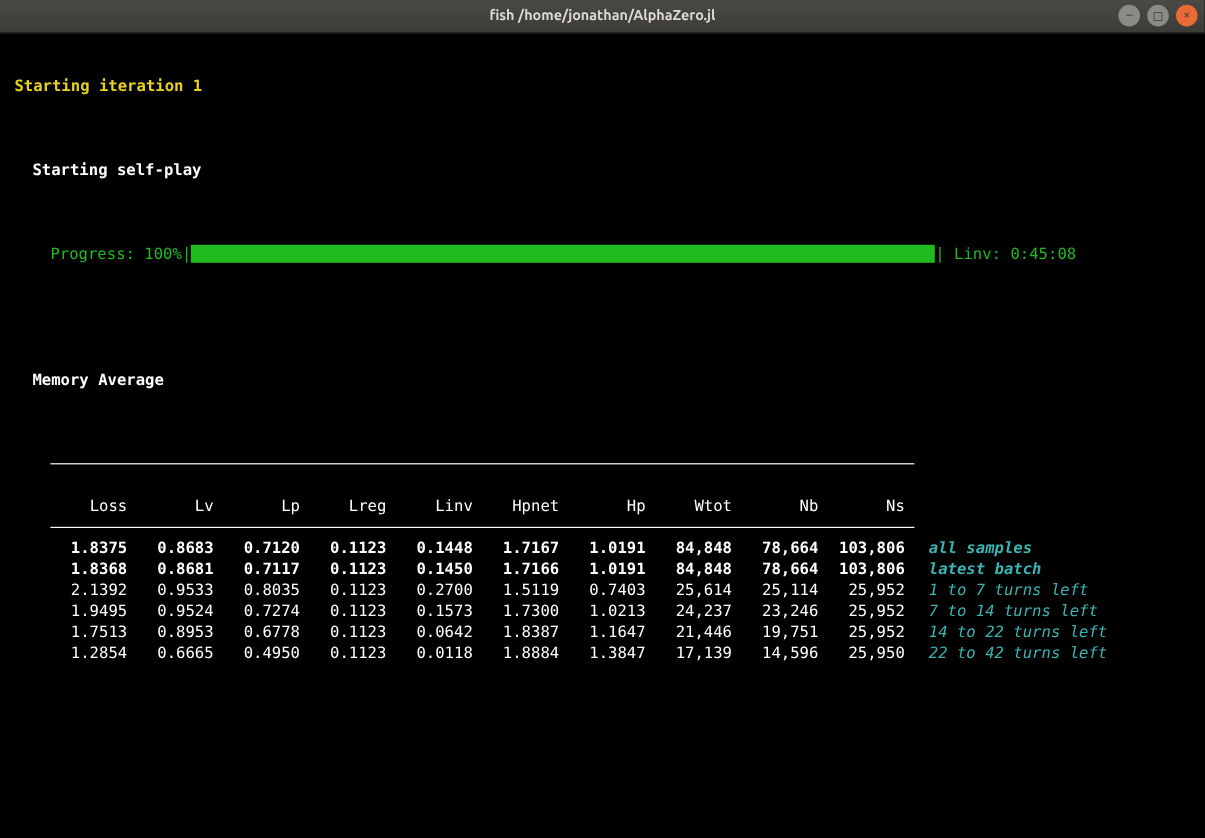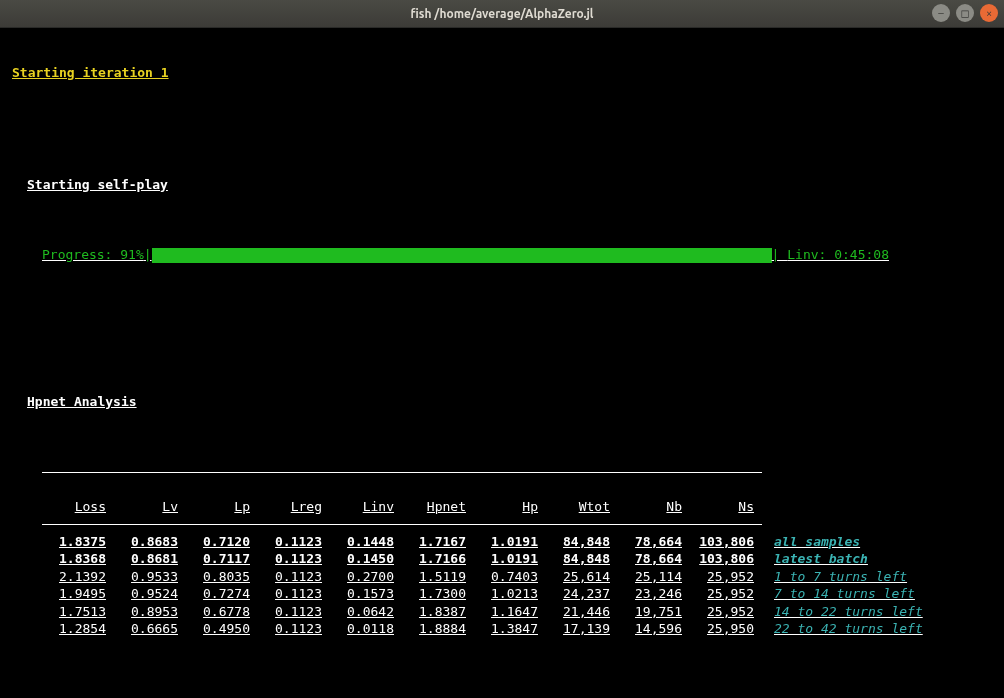--- a/index.html
+++ b/index.html
@@ -56,54 +56,54 @@
   .bold-white { color: #fff; font-weight: bold; }
   .green { color: #1fbb1f; }
   .cyan-italic { color: #3bb3b3; font-style: italic; }
   .progress-wrap { display: flex; align-items: center; }
   .bar {
     display: inline-block;
     background: #1fbb1f;
     height: 15px;
     vertical-align: middle;
   }
-  .row { display: block; text-decoration: underline; }
-  .ind1 { padding-left: 15px; margin-top: 42px; }
+  .row { display: block; }
+  .ind1 { padding-left: 15px; }
   .ind2 { padding-left: 30px; }
   .table-row { display: flex; }
   .cell { width: 72px; text-align: right; padding-right: 8px; }
   .divider {
     display: inline-block;
     height: 1px;
     background: #fff;
     vertical-align: middle;
   }
   .blank { height: 17.5px; }
 </style>
 </head>
 <body>
 
 <div class="titlebar">
-  <span class="title">fish  /home/average/AlphaZero.jl</span>
+  <span class="title">fish  /home/jonathan/AlphaZero.jl</span>
   <div class="win-buttons">
     <div class="win-btn win-min">–</div>
     <div class="win-btn win-max">◻</div>
     <div class="win-btn win-close">×</div>
   </div>
 </div>
 
 <div class="term">
 <span class="row yellow">Starting iteration 1</span>
 <div class="blank"></div>
 <span class="row ind1 bold-white">Starting self-play</span>
 <div class="blank"></div>
-<div class="row ind2 progress-wrap"><span class="green">Progress: 91%</span><span class="green">|</span><span class="bar" style="width:620px"></span><span class="green">| </span><span class="green">Linv: 0:45:08</span></div>
+<div class="row ind2 progress-wrap"><span class="green">Progress: 100%</span><span class="green">|</span><span class="bar" style="width:620px"></span><span class="green">| </span><span class="green">Linv: 0:45:08</span></div>
 <div class="blank"></div>
 <div class="blank"></div>
-<span class="row ind1 bold-white">Hpnet Analysis</span>
+<span class="row ind1 bold-white">Memory Average</span>
 <div class="blank"></div>
 <div class="row ind2"><span class="divider" style="width:720px"></span></div>
 <div id="memory-table"><div class="row ind2 table-row"><span class="cell" style="width: 72px;">Loss</span><span class="cell" style="width: 72px;">Lv</span><span class="cell" style="width: 72px;">Lp</span><span class="cell" style="width: 72px;">Lreg</span><span class="cell" style="width: 72px;">Linv</span><span class="cell" style="width: 72px;">Hpnet</span><span class="cell" style="width: 72px;">Hp</span><span class="cell" style="width: 72px;">Wtot</span><span class="cell" style="width: 72px;">Nb</span><span class="cell" style="width: 72px;">Ns</span></div><div class="row ind2"><span class="divider" style="width: 720px;"></span></div><div class="row ind2 table-row bold-white"><span class="cell" style="width: 72px;">1.8375</span><span class="cell" style="width: 72px;">0.8683</span><span class="cell" style="width: 72px;">0.7120</span><span class="cell" style="width: 72px;">0.1123</span><span class="cell" style="width: 72px;">0.1448</span><span class="cell" style="width: 72px;">1.7167</span><span class="cell" style="width: 72px;">1.0191</span><span class="cell" style="width: 72px;">84,848</span><span class="cell" style="width: 72px;">78,664</span><span class="cell" style="width: 72px;">103,806</span><span class="cyan-italic" style="padding-left: 12px;">all samples</span></div><div class="row ind2 table-row bold-white"><span class="cell" style="width: 72px;">1.8368</span><span class="cell" style="width: 72px;">0.8681</span><span class="cell" style="width: 72px;">0.7117</span><span class="cell" style="width: 72px;">0.1123</span><span class="cell" style="width: 72px;">0.1450</span><span class="cell" style="width: 72px;">1.7166</span><span class="cell" style="width: 72px;">1.0191</span><span class="cell" style="width: 72px;">84,848</span><span class="cell" style="width: 72px;">78,664</span><span class="cell" style="width: 72px;">103,806</span><span class="cyan-italic" style="padding-left: 12px;">latest batch</span></div><div class="row ind2 table-row"><span class="cell" style="width: 72px;">2.1392</span><span class="cell" style="width: 72px;">0.9533</span><span class="cell" style="width: 72px;">0.8035</span><span class="cell" style="width: 72px;">0.1123</span><span class="cell" style="width: 72px;">0.2700</span><span class="cell" style="width: 72px;">1.5119</span><span class="cell" style="width: 72px;">0.7403</span><span class="cell" style="width: 72px;">25,614</span><span class="cell" style="width: 72px;">25,114</span><span class="cell" style="width: 72px;">25,952</span><span class="cyan-italic" style="padding-left: 12px;">1 to 7 turns left</span></div><div class="row ind2 table-row"><span class="cell" style="width: 72px;">1.9495</span><span class="cell" style="width: 72px;">0.9524</span><span class="cell" style="width: 72px;">0.7274</span><span class="cell" style="width: 72px;">0.1123</span><span class="cell" style="width: 72px;">0.1573</span><span class="cell" style="width: 72px;">1.7300</span><span class="cell" style="width: 72px;">1.0213</span><span class="cell" style="width: 72px;">24,237</span><span class="cell" style="width: 72px;">23,246</span><span class="cell" style="width: 72px;">25,952</span><span class="cyan-italic" style="padding-left: 12px;">7 to 14 turns left</span></div><div class="row ind2 table-row"><span class="cell" style="width: 72px;">1.7513</span><span class="cell" style="width: 72px;">0.8953</span><span class="cell" style="width: 72px;">0.6778</span><span class="cell" style="width: 72px;">0.1123</span><span class="cell" style="width: 72px;">0.0642</span><span class="cell" style="width: 72px;">1.8387</span><span class="cell" style="width: 72px;">1.1647</span><span class="cell" style="width: 72px;">21,446</span><span class="cell" style="width: 72px;">19,751</span><span class="cell" style="width: 72px;">25,952</span><span class="cyan-italic" style="padding-left: 12px;">14 to 22 turns left</span></div><div class="row ind2 table-row"><span class="cell" style="width: 72px;">1.2854</span><span class="cell" style="width: 72px;">0.6665</span><span class="cell" style="width: 72px;">0.4950</span><span class="cell" style="width: 72px;">0.1123</span><span class="cell" style="width: 72px;">0.0118</span><span class="cell" style="width: 72px;">1.8884</span><span class="cell" style="width: 72px;">1.3847</span><span class="cell" style="width: 72px;">17,139</span><span class="cell" style="width: 72px;">14,596</span><span class="cell" style="width: 72px;">25,950</span><span class="cyan-italic" style="padding-left: 12px;">22 to 42 turns left</span></div></div>
 <div class="blank"></div>
 
 
 
 
 
 

